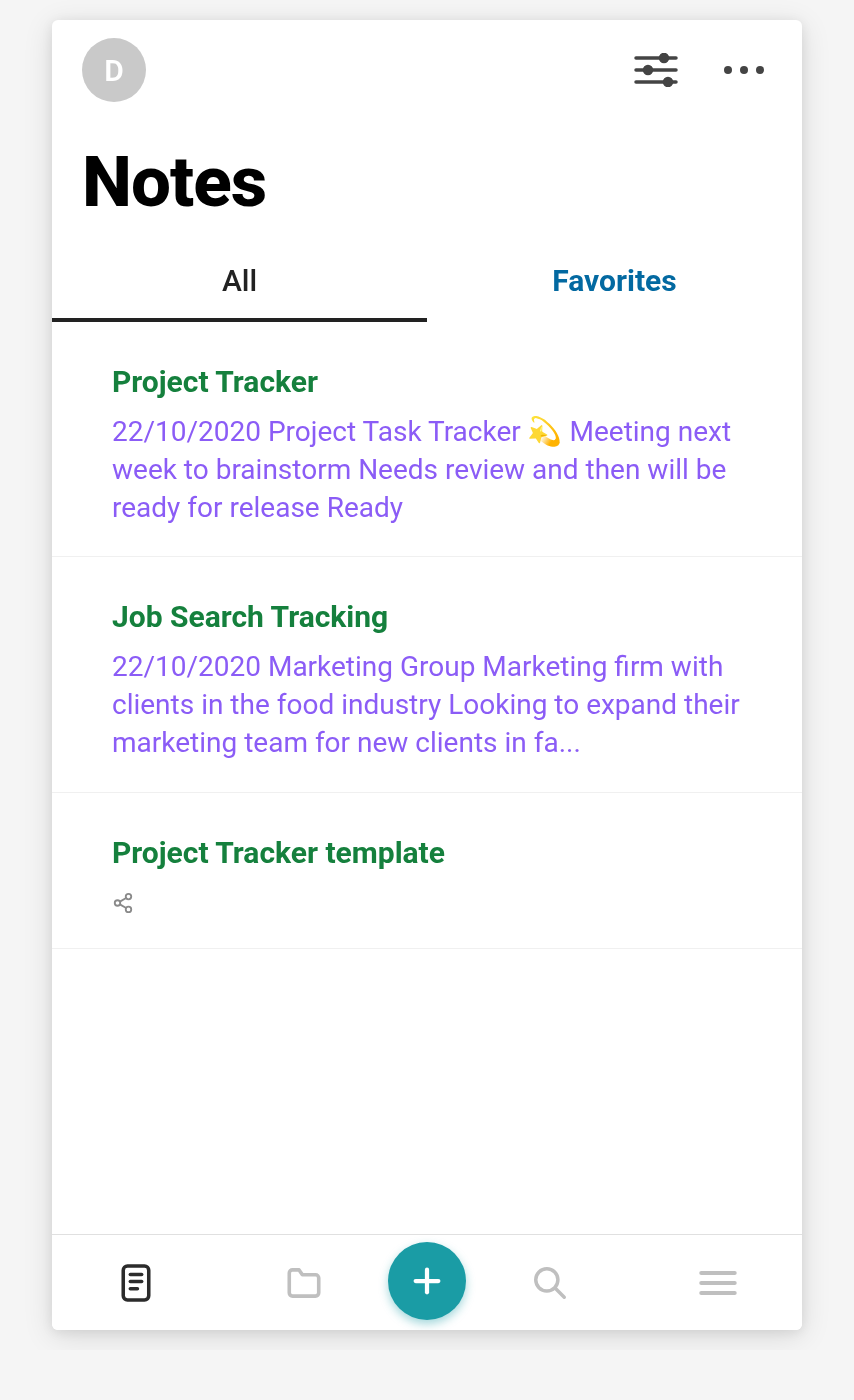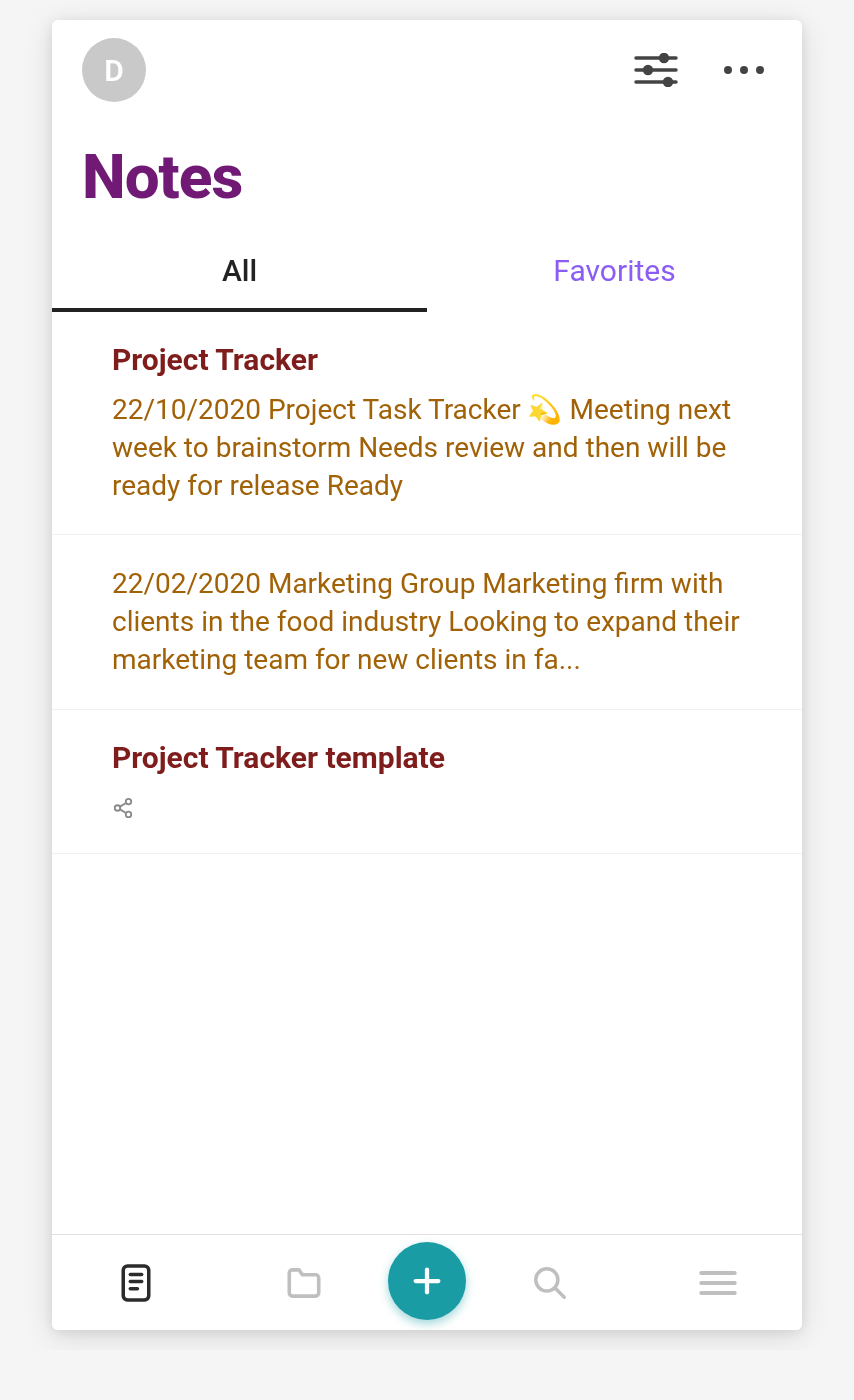--- a/index.html
+++ b/index.html
@@ -48,65 +48,67 @@
     padding-right: 6px;
   }
   .icon-btn {
     color: #444;
     display: flex;
     align-items: center;
     justify-content: center;
     cursor: pointer;
   }
   .page-title {
-    font-size: 62px;
+    font-size: 71px;
     font-weight: 800;
-    color: #701a75;
+    color: #000000;
     padding: 38px 30px 14px 30px;
     letter-spacing: -1px;
   }
   
   .tabs {
     display: flex;
     width: 100%;
   }
   .tab {
     flex: 1;
     text-align: center;
     font-size: 30px;
     padding: 26px 0 20px 0;
-    color: #8b5cf6;
+    color: #0369a1;
     cursor: pointer;
     border-bottom: 4px solid transparent;
+    font-weight: bold;
   }
   .tab.active {
     color: #222;
     font-weight: 500;
     border-bottom: 4px solid #222;
   }
   
   .list {
     flex: 1;
     overflow: hidden;
   }
   .note {
     padding: 30px 30px 30px 60px;
     border-bottom: 1px solid rgba(0,0,0,0.06);
     cursor: pointer;
   }
   .note-title {
     font-size: 30px;
     font-weight: 700;
-    color: #7f1d1d;
+    color: #15803d;
     margin-bottom: 14px;
+    margin-top: 12px;
   }
   .note-preview {
     font-size: 28px;
     line-height: 1.35;
-    color: #a16207;
+    color: #8b5cf6;
   }
   .note-share {
     margin-top: 22px;
     color: #8a8a8a;
   }
   
   .bottom-nav {
     height: 96px;
     width: 100%;
     border-top: 1px solid #e0e0e0;
@@ -181,21 +183,22 @@
   </div>
 
   <div class="list">
 
     <div class="note">
       <div class="note-title">Project Tracker</div>
       <div class="note-preview">22/10/2020 Project Task Tracker 💫 Meeting next week to brainstorm Needs review and then will be ready for release Ready</div>
     </div>
 
     <div class="note">
-      <div class="note-preview">22/02/2020 Marketing Group Marketing firm with clients in the food industry Looking to expand their marketing team for new clients in fa...</div>
+      <div class="note-title">Job Search Tracking</div>
+      <div class="note-preview">22/10/2020 Marketing Group Marketing firm with clients in the food industry Looking to expand their marketing team for new clients in fa...</div>
     </div>
 
     <div class="note">
       <div class="note-title">Project Tracker template</div>
       <div class="note-share">
         <svg width="22" height="22" viewBox="0 0 24 24" fill="none" stroke="currentColor" stroke-width="2">
           <circle cx="18" cy="5" r="3"></circle>
           <circle cx="6" cy="12" r="3"></circle>
           <circle cx="18" cy="19" r="3"></circle>
           <line x1="8.6" y1="10.5" x2="15.4" y2="6.5"></line>

